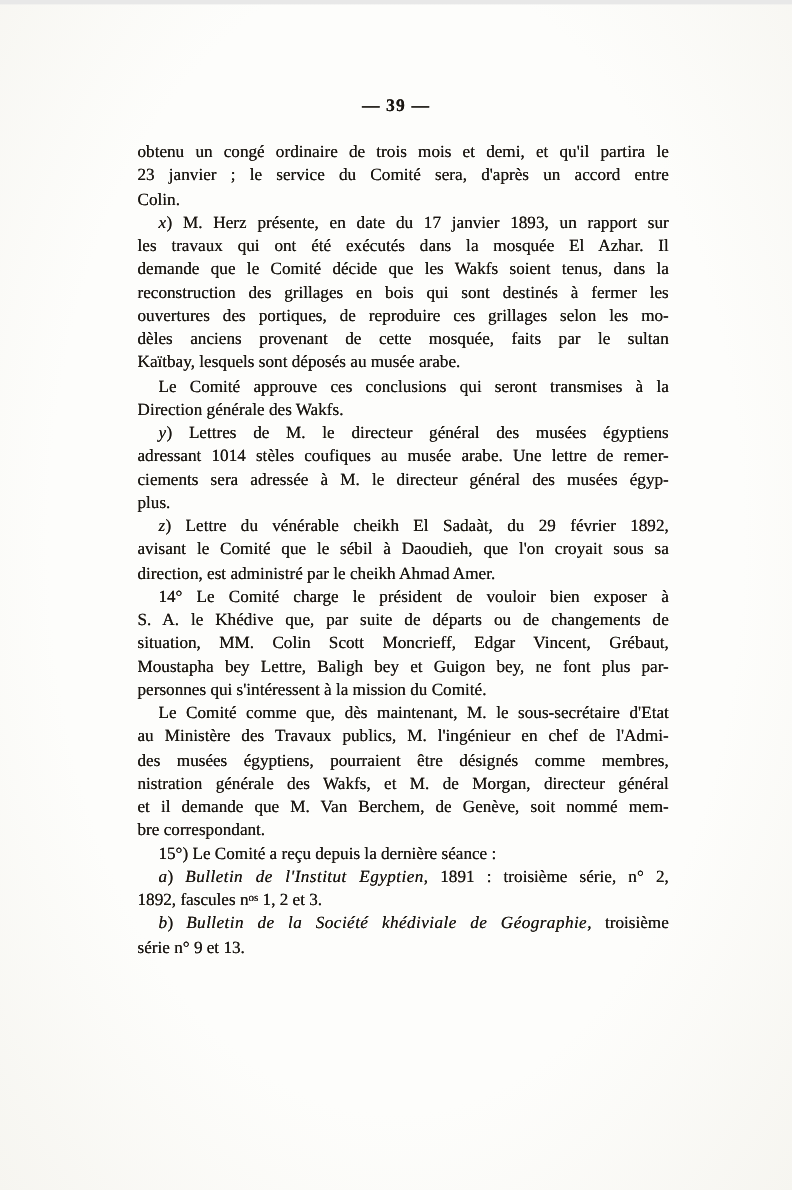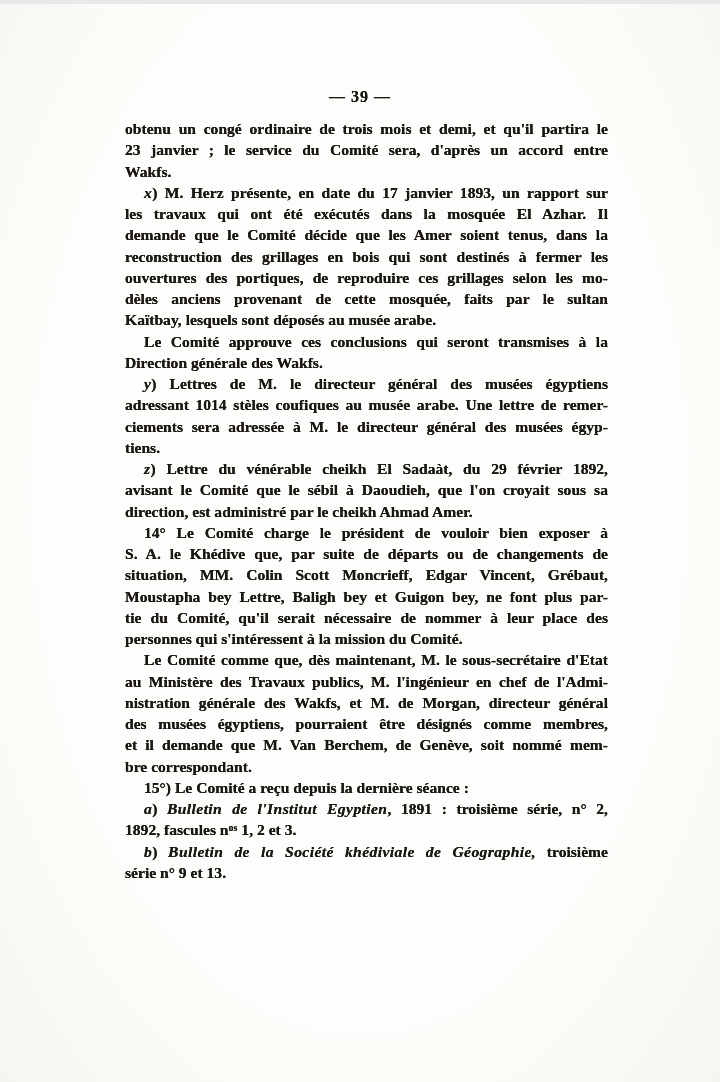--- a/index.html
+++ b/index.html
@@ -24,23 +24,22 @@
     width: 720px;
     text-align: center;
     font-size: 16px;
     font-weight: bold;
     letter-spacing: 1px;
     text-shadow: 0 0 0.5px currentColor;
   }
   .textblock {
     position: absolute;
     left: 125px;
-    top: 114px;
+    top: 124px;
     width: 483px;
-    font-weight: bold;
   }
   .line {
     font-size: 15.6px;
     line-height: 21.25px;
     text-align: justify;
     text-align-last: justify;
     white-space: normal;
     text-shadow: 0 0 0.55px currentColor;
   }
   .line.end {
@@ -60,47 +59,46 @@
   }
 </style>
 </head>
 <body>
 
 <div class="page" style="--paper: #fdfdfb; --ink: #1b1712;">
   <div class="pageno">— 39 —</div>
   <div class="textblock">
       <div class="line">obtenu un congé ordinaire de trois mois et demi, et qu'il partira le</div>
       <div class="line">23 janvier ; le service du Comité sera, d'après un accord entre</div>
-      <div class="line end">Wakfs.</div>
+      <div class="line end">Colin.</div>
       <div class="line indent"><i>x</i>) M. Herz présente, en date du 17 janvier 1893, un rapport sur</div>
       <div class="line">les travaux qui ont été exécutés dans la mosquée El Azhar. Il</div>
-      <div class="line">demande que le Comité décide que les Amer soient tenus, dans la</div>
+      <div class="line">demande que le Comité décide que les Wakfs soient tenus, dans la</div>
       <div class="line">reconstruction des grillages en bois qui sont destinés à fermer les</div>
       <div class="line">ouvertures des portiques, de reproduire ces grillages selon les mo-</div>
       <div class="line">dèles anciens provenant de cette mosquée, faits par le sultan</div>
       <div class="line end">Kaïtbay, lesquels sont déposés au musée arabe.</div>
       <div class="line indent">Le Comité approuve ces conclusions qui seront transmises à la</div>
       <div class="line end">Direction générale des Wakfs.</div>
       <div class="line indent"><i>y</i>) Lettres de M. le directeur général des musées égyptiens</div>
       <div class="line">adressant 1014 stèles coufiques au musée arabe. Une lettre de remer-</div>
       <div class="line">ciements sera adressée à M. le directeur général des musées égyp-</div>
-      <div class="line end">tiens.</div>
+      <div class="line end">plus.</div>
       <div class="line indent"><i>z</i>) Lettre du vénérable cheikh El Sadaàt, du 29 février 1892,</div>
       <div class="line">avisant le Comité que le sébil à Daoudieh, que l'on croyait sous sa</div>
       <div class="line end">direction, est administré par le cheikh Ahmad Amer.</div>
       <div class="line indent">14° Le Comité charge le président de vouloir bien exposer à</div>
       <div class="line">S. A. le Khédive que, par suite de départs ou de changements de</div>
       <div class="line">situation, MM. Colin Scott Moncrieff, Edgar Vincent, Grébaut,</div>
       <div class="line">Moustapha bey Lettre, Baligh bey et Guigon bey, ne font plus par-</div>
-      <div class="line">tie du Comité, qu'il serait nécessaire de nommer à leur place des</div>
       <div class="line end">personnes qui s'intéressent à la mission du Comité.</div>
       <div class="line indent">Le Comité comme que, dès maintenant, M. le sous-secrétaire d'Etat</div>
       <div class="line">au Ministère des Travaux publics, M. l'ingénieur en chef de l'Admi-</div>
+      <div class="line">des musées égyptiens, pourraient être désignés comme membres,</div>
       <div class="line">nistration générale des Wakfs, et M. de Morgan, directeur général</div>
-      <div class="line">des musées égyptiens, pourraient être désignés comme membres,</div>
       <div class="line">et il demande que M. Van Berchem, de Genève, soit nommé mem-</div>
       <div class="line end">bre correspondant.</div>
       <div class="line end indent">15°) Le Comité a reçu depuis la dernière séance :</div>
       <div class="line indent"><i>a</i>) <i>Bulletin de l'Institut Egyptien</i>, 1891 : troisième série, n° 2,</div>
       <div class="line end">1892, fascules n<sup>os</sup> 1, 2 et 3.</div>
       <div class="line indent"><i>b</i>) <i>Bulletin de la Société khédiviale de Géographie,</i> troisième</div>
       <div class="line end">série n° 9 et 13.</div>
     </div>
 </div>
 

